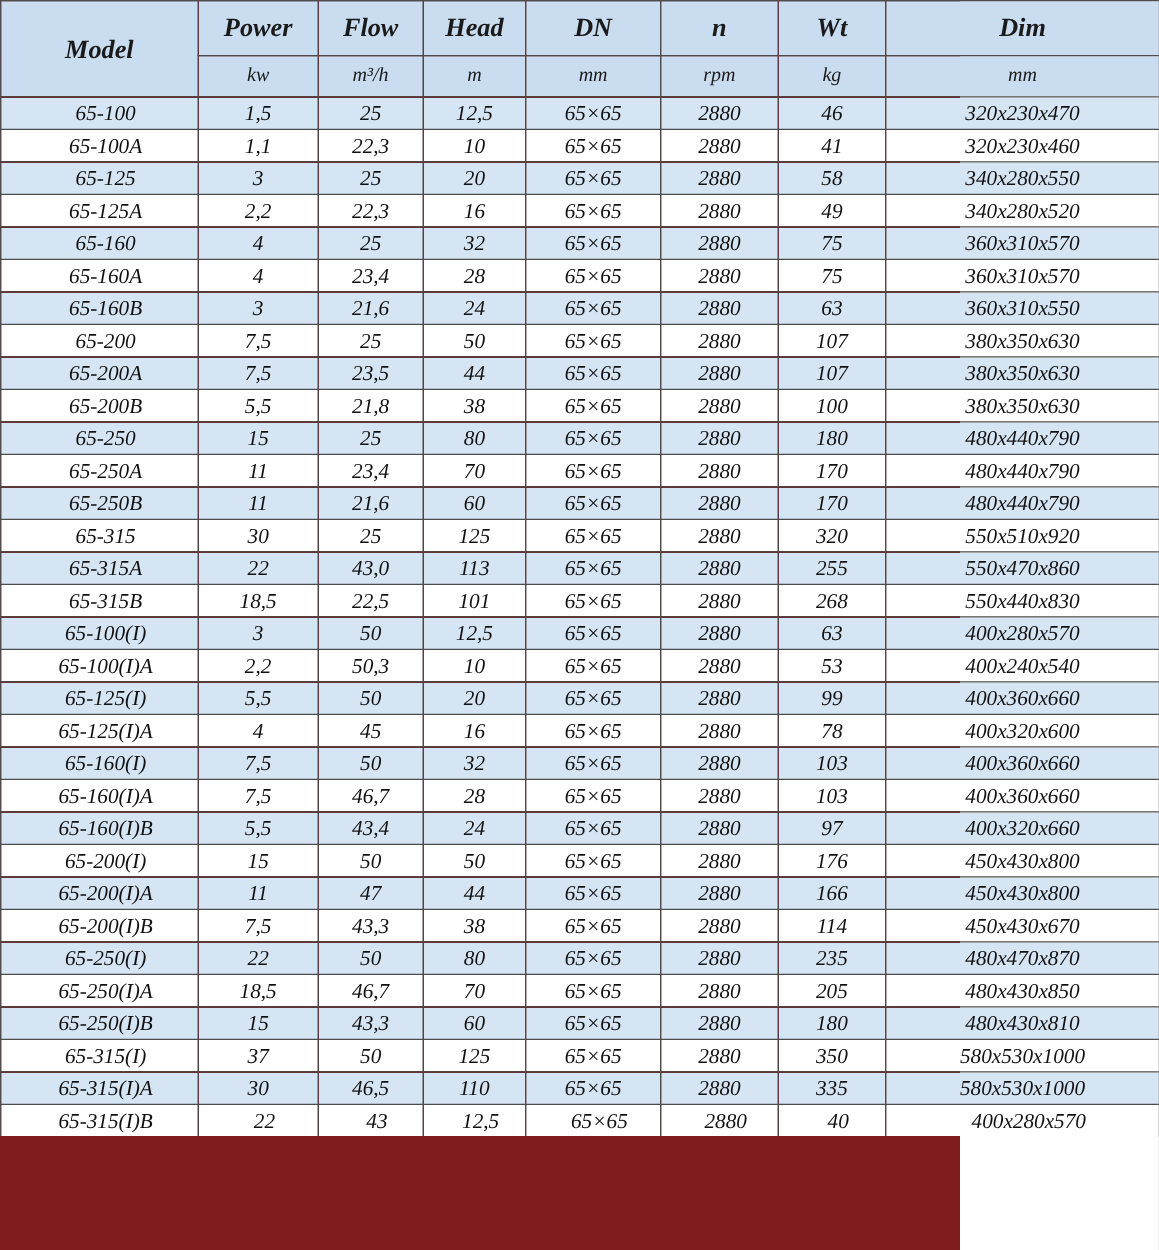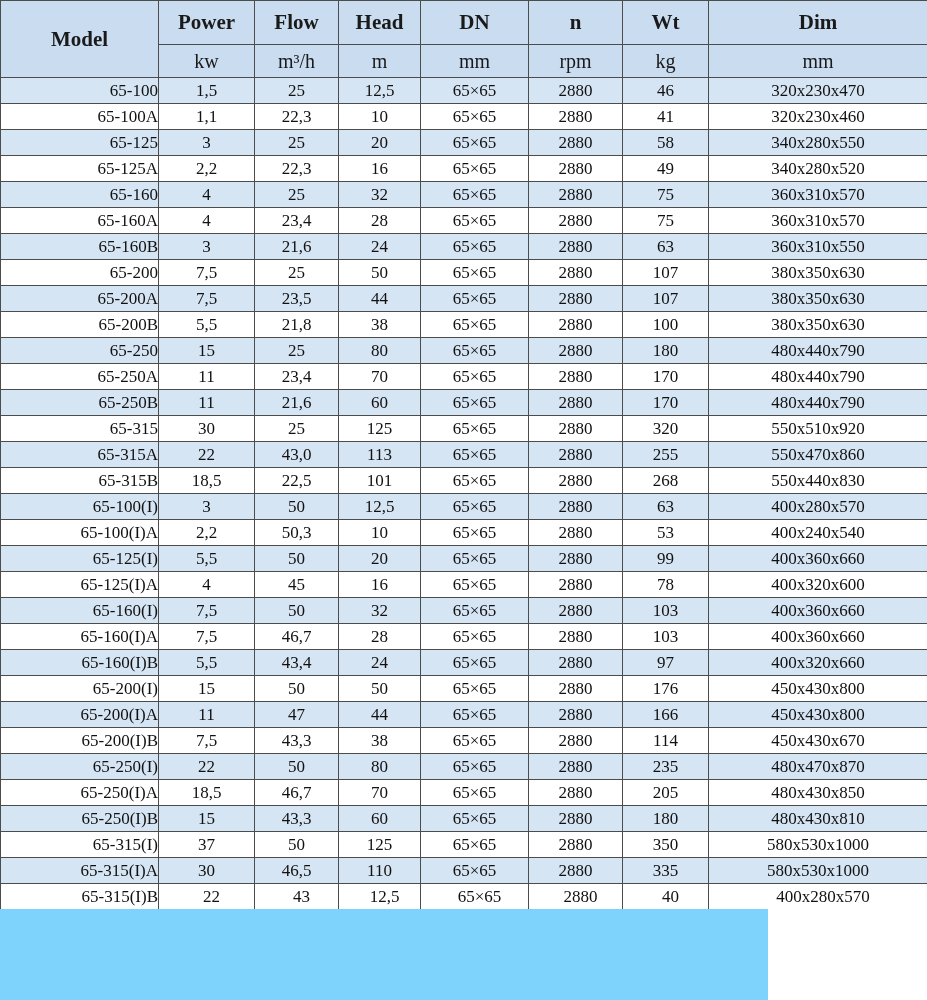--- a/index.html
+++ b/index.html
@@ -10,22 +10,23 @@
   body {
     width: 927px;
     height: 1000px;
     overflow: hidden;
     font-family: "Liberation Serif", serif;
   }
   .sheet {
     width: 768px;
     height: 1000px;
     position: relative;
-    background: #7dd3fc;
+    background: #7f1d1d;
     box-sizing: border-box;
+    font-style: italic;
   }
   table.spec {
     border-collapse: collapse;
     width: 927px;
     table-layout: fixed;
     font-family: "Liberation Serif", serif;
   }
   table.spec col.c0 { width: 158px; }
   table.spec col.c1 { width: 96px; }
   table.spec col.c2 { width: 84px; }
@@ -52,33 +53,33 @@
     margin-top: 12px;
   }
   thead th.model {
     background: #c9dcf0;
     font-size: 21px;
     font-weight: bold;
     color: #1a1a1a;
   }
   thead th.unit {
     background: #c9dcf0;
-    font-size: 20px;
+    font-size: 16px;
     font-weight: normal;
     height: 32px;
     color: #1a1a1a;
   }
   tbody td {
     height: 25px;
     font-size: 17px;
     color: #111;
   }
   tbody tr.odd td { background: #d6e5f4; }
   tbody tr.even td { background: #ffffff; }
-  tbody td.model-cell { text-align: right; padding-left: 10px; }
+  tbody td.model-cell { text-align: center; padding-left: 10px; }
   tbody tr.clipped td {
     height: 12px;
     line-height: 25px;
     vertical-align: top;
     border-bottom: none;
     padding-left: 10px;
   }
 </style>
 </head>
 <body>

